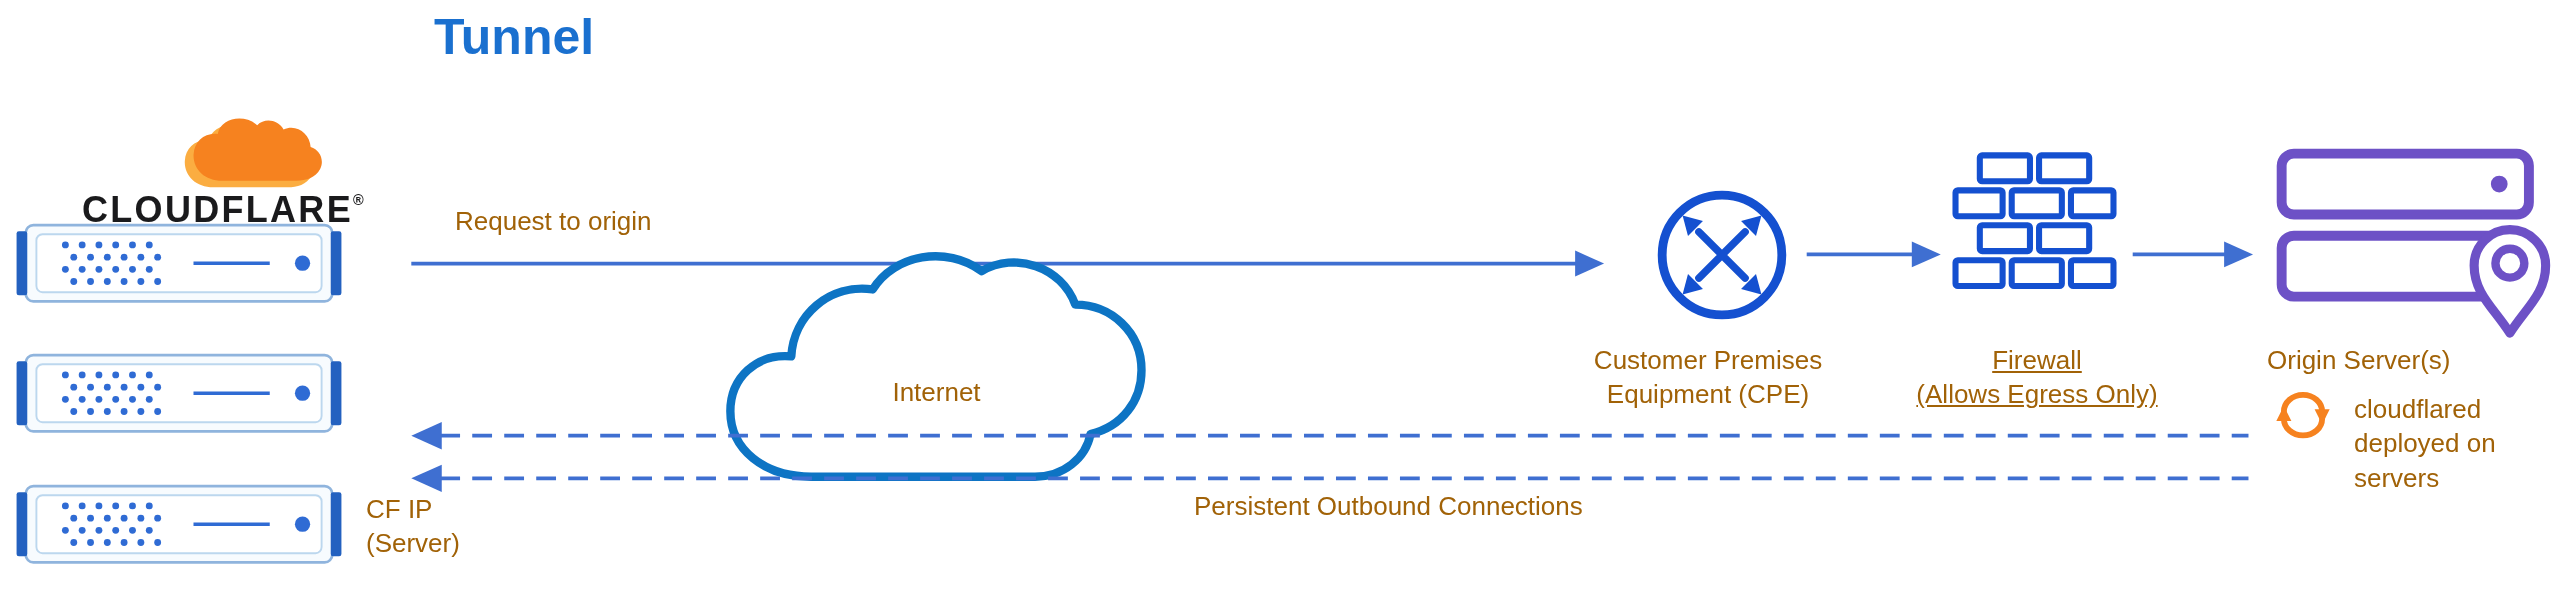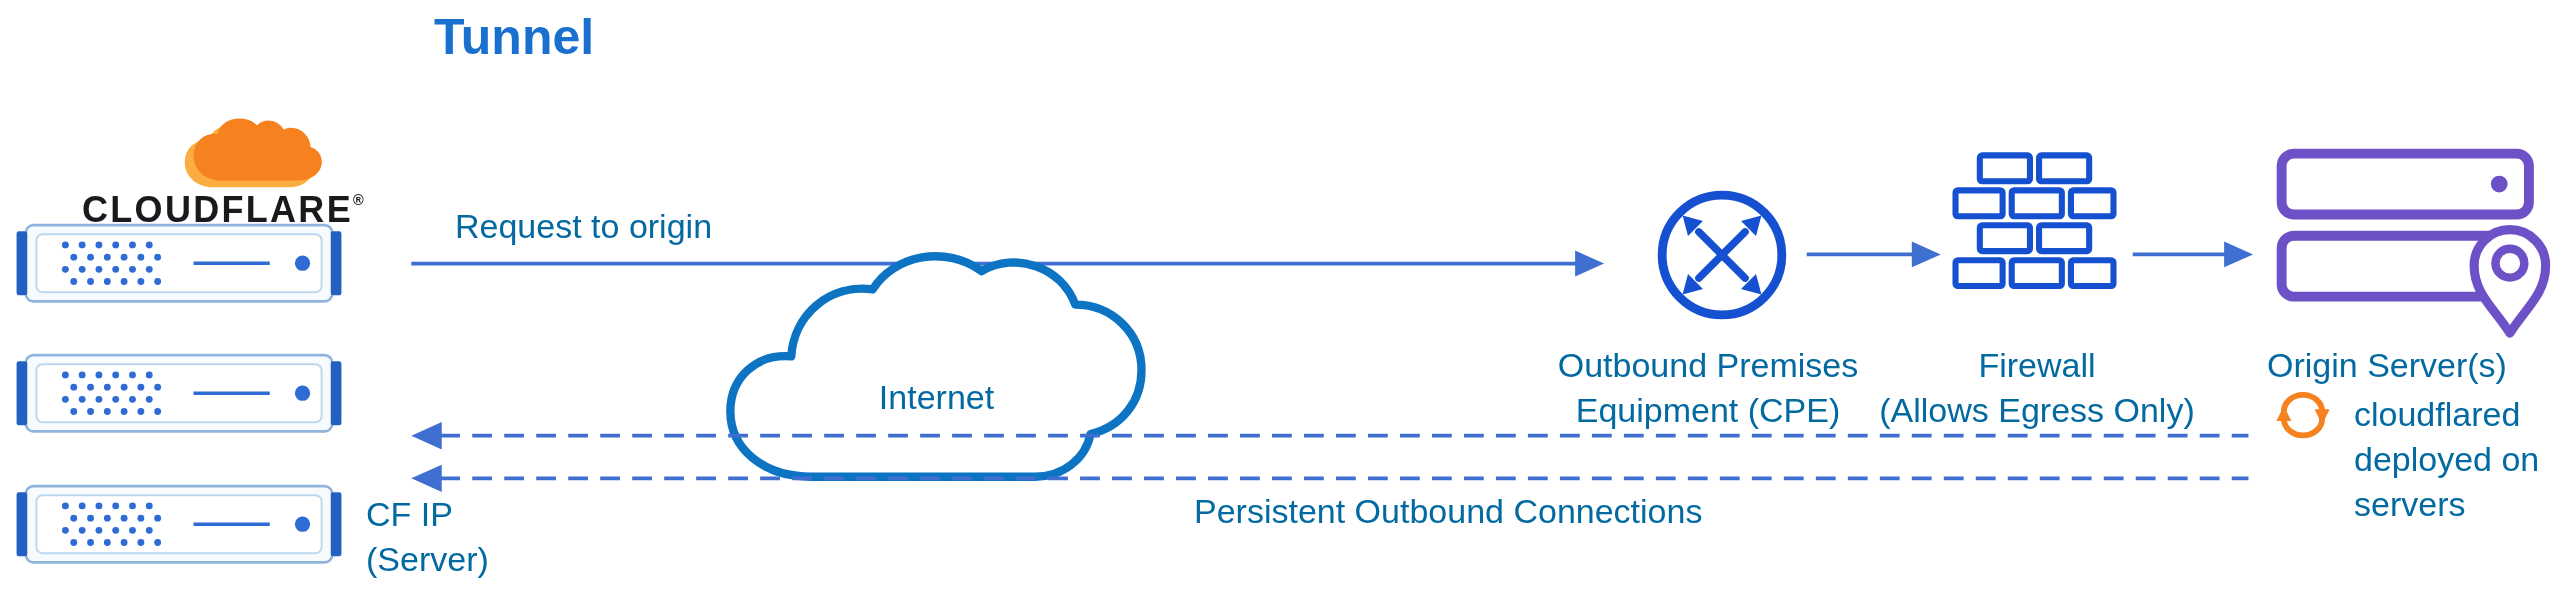--- a/index.html
+++ b/index.html
@@ -18,22 +18,22 @@
   .title {
     position: absolute;
     left: 434px; top: 7.6px;
     font-size: 50px;
     font-weight: 600;
     color: #1a70cf;
   }
 
   .label {
     position: absolute;
-    color: #0369a1;
-    font-size: 34px;
+    color: #a16207;
+    font-size: 26px;
     line-height: 1.32;
     white-space: pre-line;
   }
   .center { text-align: center; }
 
   .wordmark {
     position: absolute;
     left: 34px; top: 189px;
     font-size: 36px;
     font-weight: 800;
@@ -161,38 +161,38 @@
   <svg class="abs layer-node" style="left:1654px; top:187px;" width="136" height="136" viewBox="0 0 100 100">
     <circle cx="50" cy="50" r="44" fill="#ffffff" stroke="#1450d0" stroke-width="6.5"></circle>
     <path d="M50 50 L33 33 M50 50 L67 33 M50 50 L33 67 M50 50 L67 67" stroke="#1450d0" stroke-width="5.5" stroke-linecap="round" fill="none"></path>
     <g fill="#1450d0">
       <polygon points="21,21 36,25 25,36"></polygon>
       <polygon points="79,21 64,25 75,36"></polygon>
       <polygon points="21,79 25,64 36,75"></polygon>
       <polygon points="79,79 75,64 64,75"></polygon>
     </g>
   </svg>
-  <div class="label center layer-node" style="left:1523px; top:343px; width:370px;">Outbound Premises
+  <div class="label center layer-node" style="left:1523px; top:343px; width:370px;">Customer Premises
 Equipment (CPE)</div>
 
   <svg class="abs layer-node" style="left:1954px; top:152px;" width="161" height="142" viewBox="0 0 212 186">
     <g fill="#ffffff" stroke="#1450d0" stroke-width="8" stroke-linejoin="round">
       <rect x="34" y="4" width="66" height="34" rx="3"></rect>
         <rect x="112" y="4" width="66" height="34" rx="3"></rect>
       <rect x="2" y="50" width="62" height="34" rx="3"></rect>
         <rect x="76" y="50" width="66" height="34" rx="3"></rect>
         <rect x="154" y="50" width="56" height="34" rx="3"></rect>
       <rect x="34" y="96" width="66" height="34" rx="3"></rect>
         <rect x="112" y="96" width="66" height="34" rx="3"></rect>
       <rect x="2" y="142" width="62" height="34" rx="3"></rect>
         <rect x="76" y="142" width="66" height="34" rx="3"></rect>
         <rect x="154" y="142" width="56" height="34" rx="3"></rect>
     </g>
   </svg>
-  <div class="label center layer-node" style="left:1852px; top:343px; width:370px;">Firewall
+  <div class="label center layer-node" style="left:1852px; top:343px; width:370px;text-decoration:underline;">Firewall
 (Allows Egress Only)</div>
 
   <svg class="abs layer-node" style="left:2274px; top:146px;" width="293" height="194" viewBox="0 0 385 255">
     <rect x="10" y="10" width="325" height="80" rx="16" fill="#ffffff" stroke="#6d51c6" stroke-width="13"></rect>
     <circle cx="296" cy="50" r="11" fill="#6d51c6"></circle>
     <rect x="10" y="118" width="325" height="80" rx="16" fill="#ffffff" stroke="#6d51c6" stroke-width="13"></rect>
     <g>
       <path d="M 310 246 C 289 213 263 194 263 157 A 47 47 0 1 1 357 157 C 357 194 331 213 310 246 Z" fill="#ffffff" stroke="#6d51c6" stroke-width="12" stroke-linejoin="round"></path>
       <circle cx="310" cy="154" r="19" fill="#ffffff" stroke="#6d51c6" stroke-width="11"></circle>
     </g>

